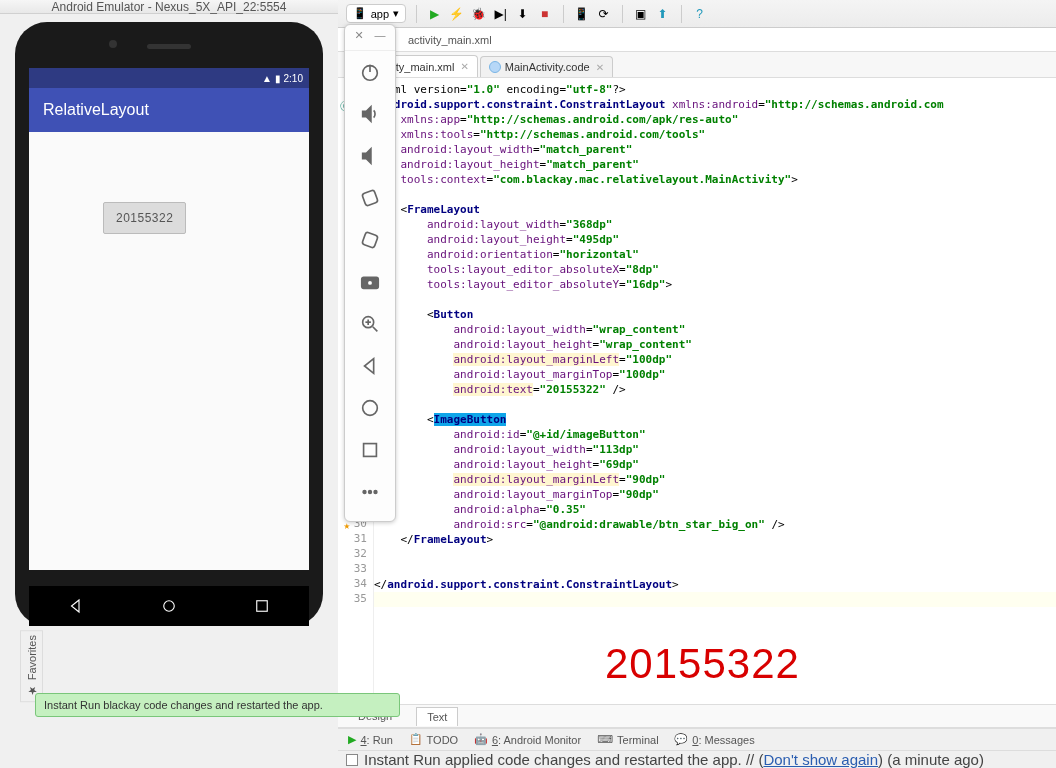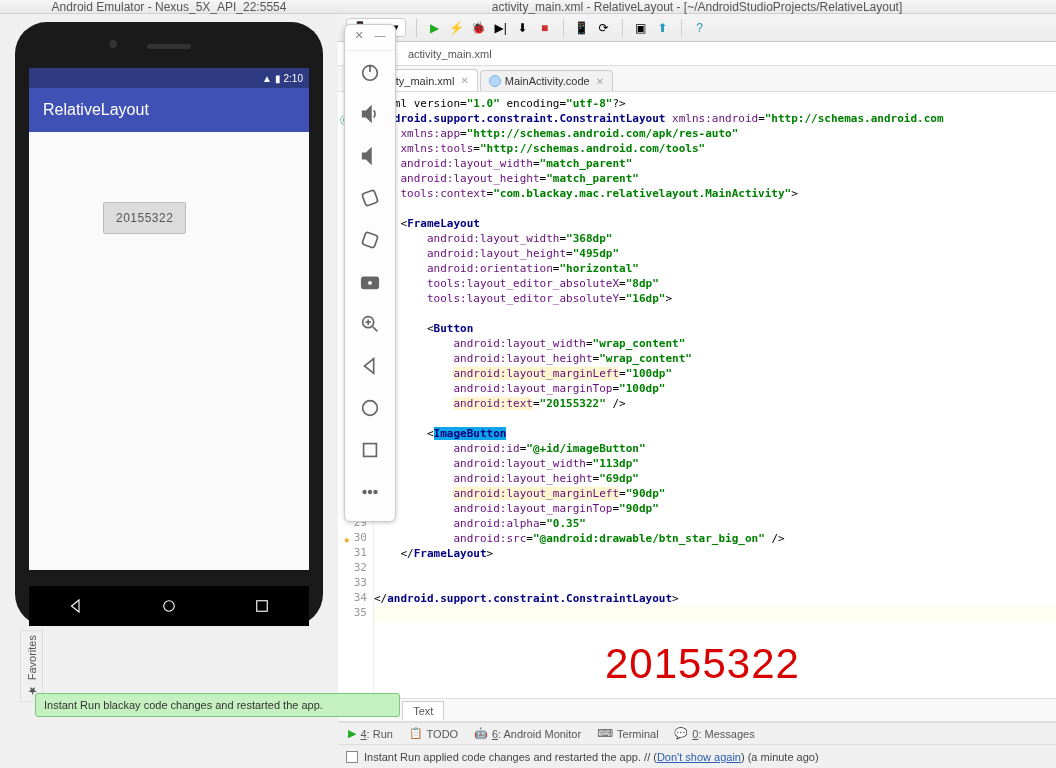--- a/index.html
+++ b/index.html
@@ -37,31 +37,31 @@
   .code .hl-tag { color:#000080; font-weight:bold; }
   .code .hl-attr { color:#660E7A; font-weight:normal; }
   .code .hl-str { color:#008000; font-weight:bold; }
   .code .warn-attr { background:#fff6d0; }
   .code .sel { background:#0ea5e9; }
   .code .last-line-hl { background:#fffff0; display:inline-block; width:100%; }
 
   .overlay-number { position:absolute; left:605px; top:640px; font-family:Arial,sans-serif; font-size:42px; color:#d80000; font-weight:500; letter-spacing:1px; }
 
   
-  .design-text-tabs { height:24px; border-top:1px solid #ddd; border-bottom:1px solid #ddd; display:flex; align-items:center; padding-left:10px; gap:0; background:#f9f9f9; font-size:11px; }
+  .design-text-tabs { height:24px; border-top:1px solid #ddd; border-bottom:1px solid #ddd; display:flex; align-items:center; padding-left:10px; gap:14px; background:#f9f9f9; font-size:11px; }
   .dt-tab { padding:3px 10px; color:#555; }
   .dt-tab.active { background:#fff; border:1px solid #ccc; border-bottom:none; }
 
   
   .bottom-tools { height:22px; background:#f0f0f0; border-top:1px solid #ddd; display:flex; align-items:center; font-size:11px; color:#555; gap:16px; padding-left:10px; }
   .bt-item { display:flex; align-items:center; gap:4px; }
   .underline-num { text-decoration:underline; }
 
   
-  .statusbar { height:24px; background:#f0f0f0; border-top:1px solid #ddd; display:flex; align-items:center; font-size:11px; color:#444; padding-left:8px; gap:6px; }
+  .statusbar { height:18px; background:#f0f0f0; border-top:1px solid #ddd; display:flex; align-items:center; font-size:15px; color:#444; padding-left:8px; gap:6px; }
   .status-link { color:#2a5db0; text-decoration:underline; }
 
   
   .instant-run-box { position:absolute; left:35px; top:693px; width:365px; background:#c5f0c0; border:1px solid #7ac67a; border-radius:3px; padding:4px 8px; font-size:11px; color:#333; line-height:14px; z-index:40; }
   .instant-run-box a { color:#0645ad; text-decoration:underline; }
 
   
   .phone-frame { margin:8px auto 0; width:308px; height:604px; background:#1a1a1a; border-radius:32px; padding:46px 14px 56px; position:relative; }
   .phone-speaker { position:absolute; top:22px; left:50%; transform:translateX(-50%); width:44px; height:5px; background:#333; border-radius:3px; }
   .phone-camera { position:absolute; top:18px; left:94px; width:8px; height:8px; background:#333; border-radius:50%; }
@@ -187,23 +187,20 @@
   <div class="emu-btn">
       <svg viewBox="0 0 24 24">
         <circle cx="6" cy="12" r="1.5" fill="#666"></circle>
         <circle cx="12" cy="12" r="1.5" fill="#666"></circle>
         <circle cx="18" cy="12" r="1.5" fill="#666"></circle>
       </svg>
     </div>
 </div>
 
 <div class="ide-window">
-  <div class="mac-titlebar">
-    <span>activity_main.xml - RelativeLayout - [~/AndroidStudioProjects/RelativeLayout]</span>
-  </div>
 
   <div class="ide-toolbar">
     <div class="run-config">
       <span>📱</span>
       <span>app</span>
       <span>▾</span>
     </div>
     <span class="tb-sep"></span>
     <span class="tb-icon" style="color:#2a2">▶</span>
     <span class="tb-icon" style="color:#e90">⚡</span>

